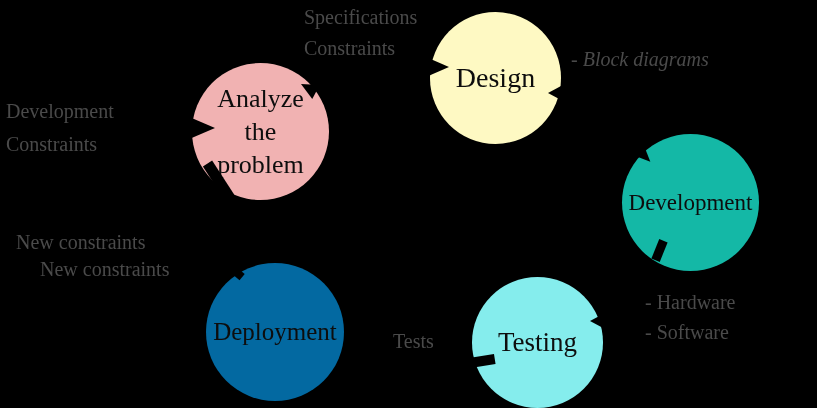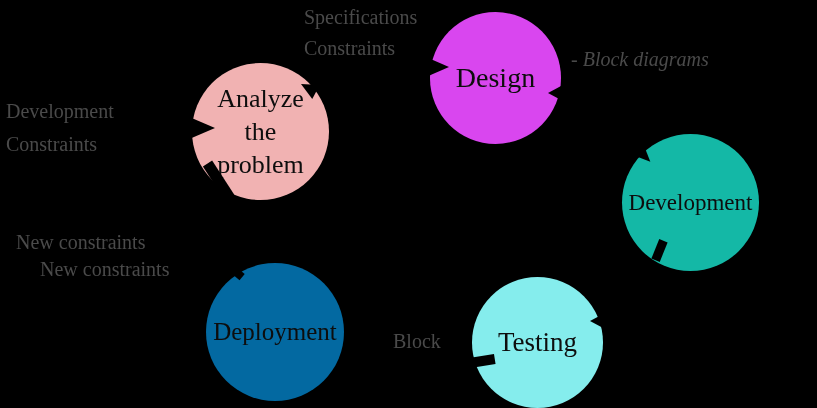--- a/index.html
+++ b/index.html
@@ -57,21 +57,21 @@
 <body>
 
 <div id="canvas">
 
   <div class="circle" id="node-analyze" style="background-color: rgb(241, 178, 178);">
     <span>Analyze
 the
 problem</span>
   </div>
 
-  <div class="circle" id="node-design" style="background-color: #d946ef;">
+  <div class="circle" id="node-design" style="background-color: #fef9c3;">
     <span>Design</span>
   </div>
 
   <div class="circle" id="node-development" style="background-color: #14b8a6;">
     <span>Development</span>
   </div>
 
   <div class="circle" id="node-testing" style="background-color: rgb(133, 237, 237);">
     <span>Testing</span>
   </div>
@@ -92,23 +92,27 @@
 
   <div class="lbl" id="lbl-deployment-outputs" style="color: rgb(74, 74, 74);">
     <div>New constraints</div>
     <div class="indent">New constraints</div>
   </div>
 
   <div class="lbl" id="lbl-design-outputs" style="color: rgb(74, 74, 74); font-style: italic;">
     <div>-  Block diagrams</div>
   </div>
 
+  <div class="lbl" id="lbl-development-outputs" style="color: rgb(74, 74, 74);">
+    <div>-  Hardware</div>
+    <div>-  Software</div>
+  </div>
 
   <div class="lbl" id="lbl-tests" style="color: rgb(74, 74, 74);">
-    <span>Block</span>
+    <span>Tests</span>
   </div>
 
   <div class="tri" id="notch-analyze-left"></div>
   <div class="bar" id="notch-analyze-bottom"></div>
   <div class="tri" id="notch-analyze-topright"></div>
   <div class="tri" id="notch-design-left"></div>
   <div class="tri" id="notch-design-right"></div>
   <div class="tri" id="notch-development-topleft"></div>
   <div class="bar" id="notch-development-bottom"></div>
   <div class="tri" id="notch-testing-right"></div>

